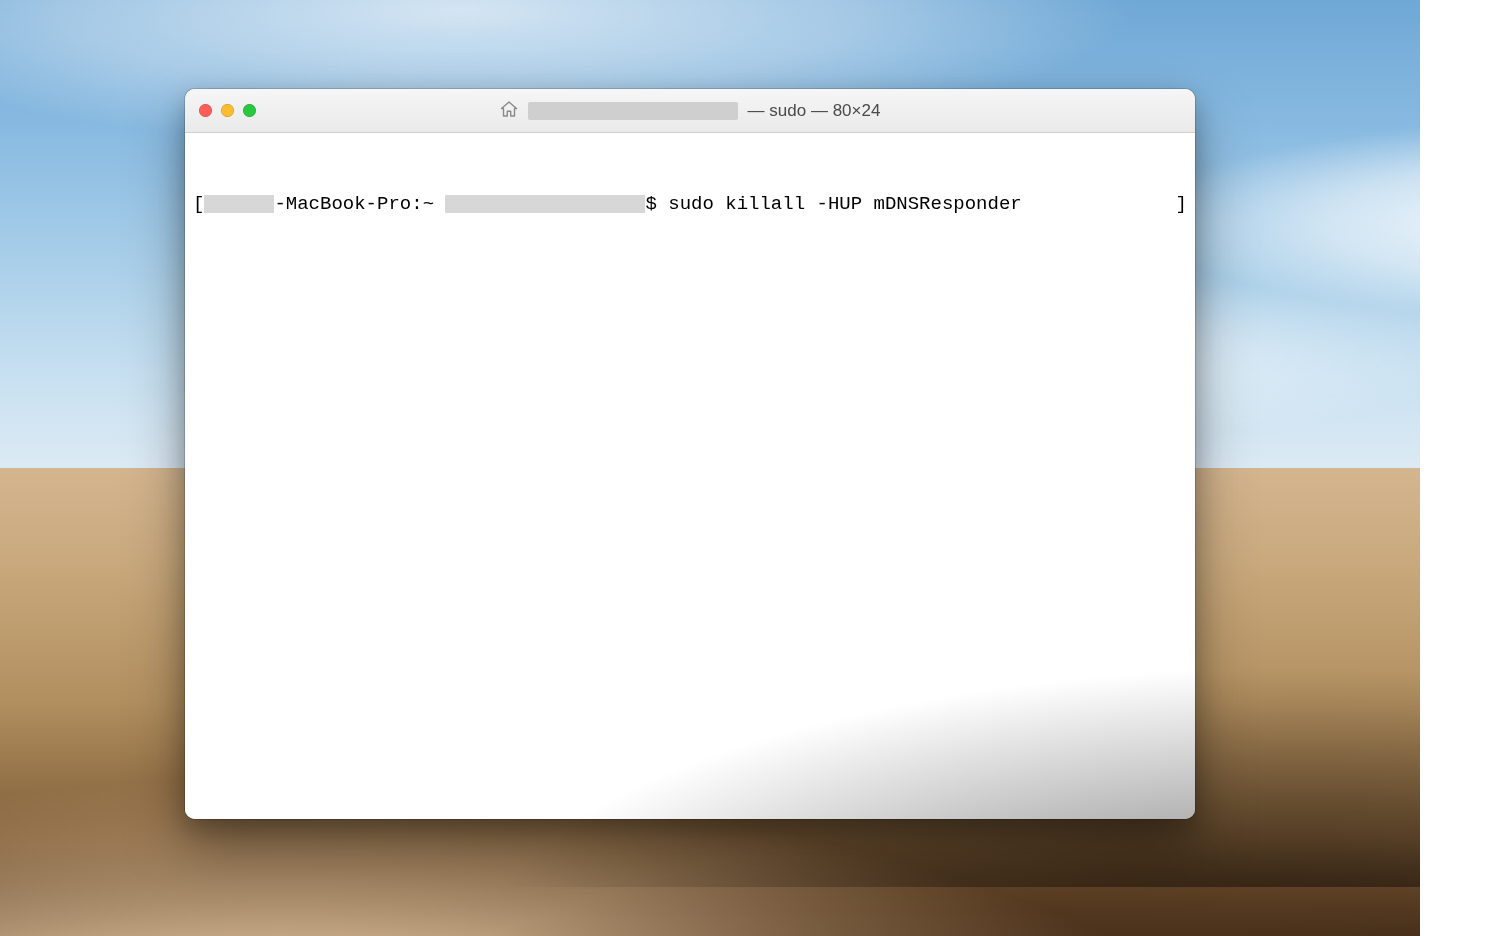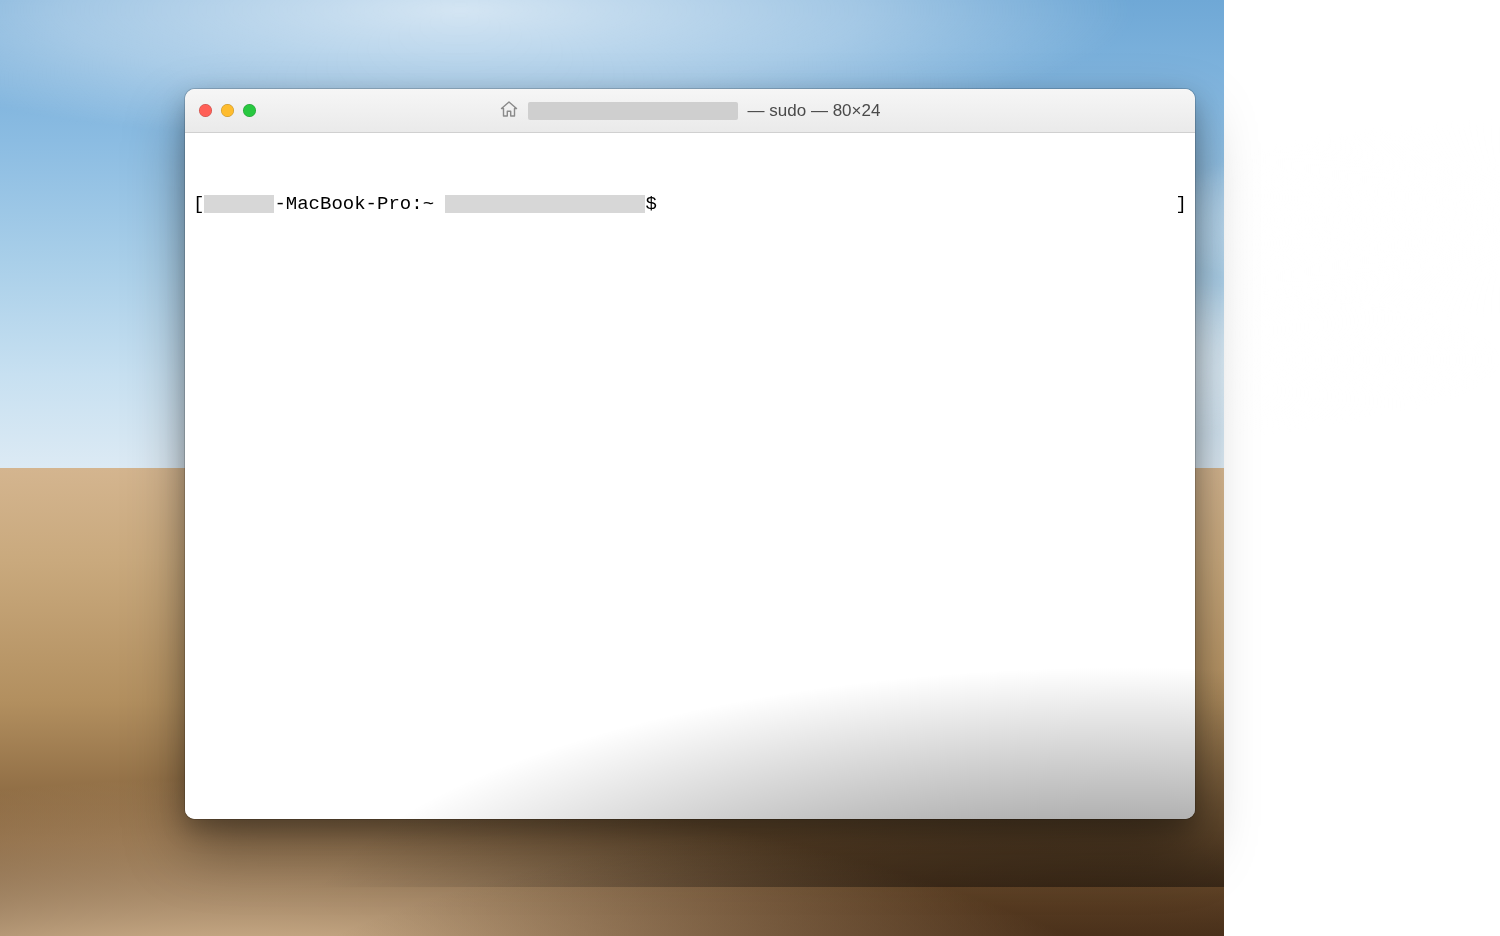--- a/index.html
+++ b/index.html
@@ -1,21 +1,21 @@
 <!DOCTYPE html>
 <html><head>
   <meta charset="utf-8">
   <style>
     * { margin: 0; padding: 0; box-sizing: border-box; }
     html, body { width: 1500px; height: 936px; overflow: hidden; }
 
     
     .desktop {
       position: relative;
-      width: 1224px;
+      width: 1420px;
       height: 936px;
       background:
         radial-gradient(ellipse 1800px 900px at 80% 140%, #2e1b10 0%, #5a3a1e 25%, transparent 55%),
         radial-gradient(ellipse 2200px 1200px at 20% 160%, #6c4d2a 0%, #a6825b 30%, #d4b58f 45%, transparent 60%),
         linear-gradient(to bottom,
           #6fa8d6 0%,
           #8bbce2 15%,
           #a9cfe9 28%,
           #c7e0f1 40%,
           #dceaf4 50%,
@@ -163,19 +163,20 @@
       </div>
     </div>
 
     <div class="term-body">
       <div class="line">
         <span class="mono bracket">[</span>
         <span class="pix" style="width:70px"></span>
         <span class="mono">-MacBook-Pro:~ </span>
         <span class="pix" style="width:200px"></span>
         <span class="mono">$ </span>
+        <span class="mono">sudo killall -HUP mDNSResponder</span>
         <span class="mono bracket" style="margin-left:auto">]</span>
       </div>
     </div>
 
   </div>
 
 </div>
 
 </body></html>

